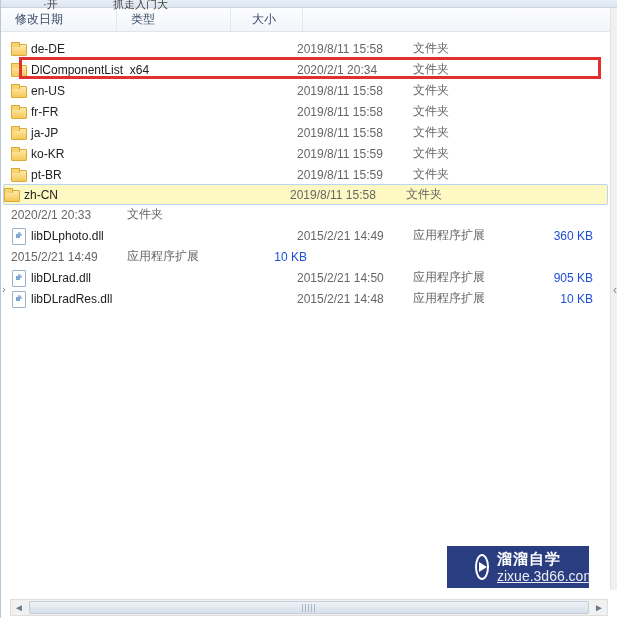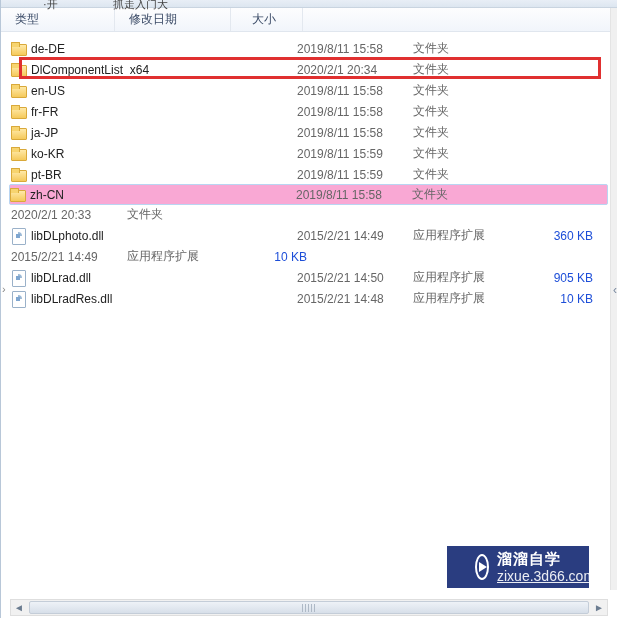--- a/index.html
+++ b/index.html
@@ -64,24 +64,24 @@
   padding-top: 6px;
 }
 .row {
   display: flex;
   height: 21px;
   align-items: center;
   padding-left: 10px;
   color: #222;
 }
 .row.selected {
-  background: #f9a8d4;
+  background: #fef9c3;
   border: 1px solid #b9d5f2;
   border-radius: 2px;
-  margin: -1px 9px -1px 8px;
+  margin: -1px 9px -1px 2px;
   padding-left: 0px;
   height: 21px;
 }
 .row .cell-name { width: 286px; display: flex; align-items: center; gap: 4px; }
 .row.selected .cell-name { width: 286px; }
 .row .cell-date { width: 116px; color: #666; }
 .row .cell-type { width: 114px; color: #666; }
 .row .cell-size { width: 66px; text-align: right; color: #1d4ed8; }
 .icon-folder {
   width: 16px; height: 14px;
@@ -241,22 +241,22 @@
 <body>
 
 <div class="window">
 
   <div class="toolbar-top">
     <span class="fragment-l">·开</span>
     <span class="fragment-r">抓走入门大</span>
   </div>
 
   <div class="header-row">
+    <div class="col col-date">修改日期</div>
     <div class="col col-type">类型</div>
-    <div class="col col-date">修改日期</div>
     <div class="col col-size">大小</div>
   </div>
 
   <div class="file-list" id="file-list">
       <div class="row">
         <div class="cell-name">
           <span class="icon-folder"></span>
           <span>de-DE</span>
         </div>
         <div class="cell-date">2019/8/11 15:58</div>

